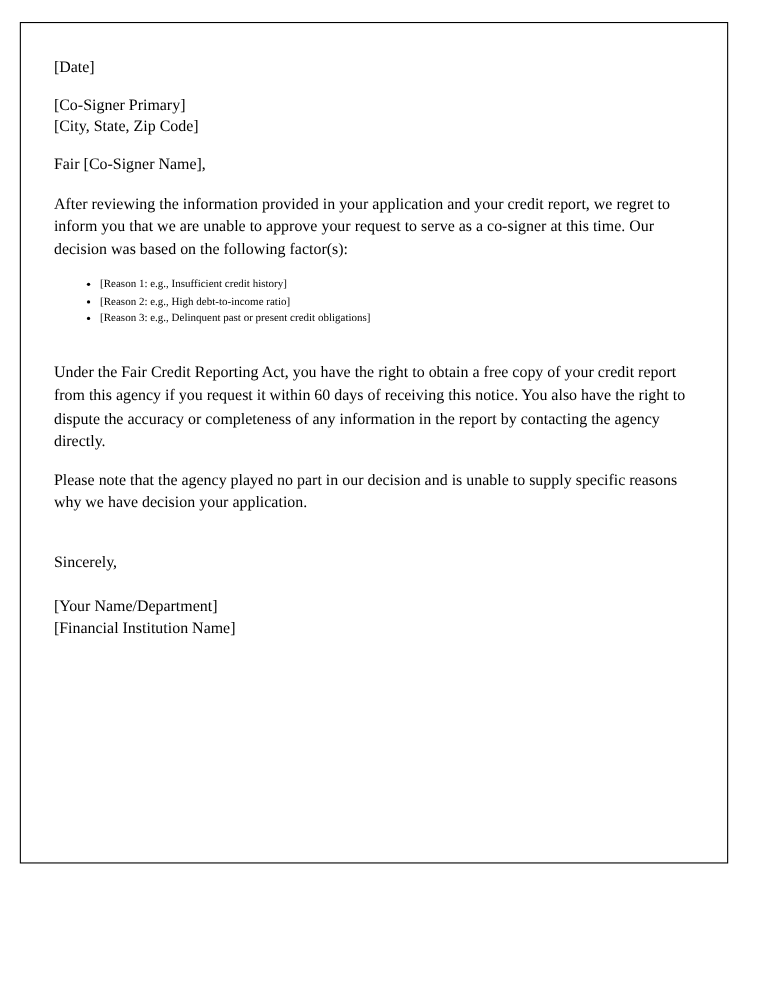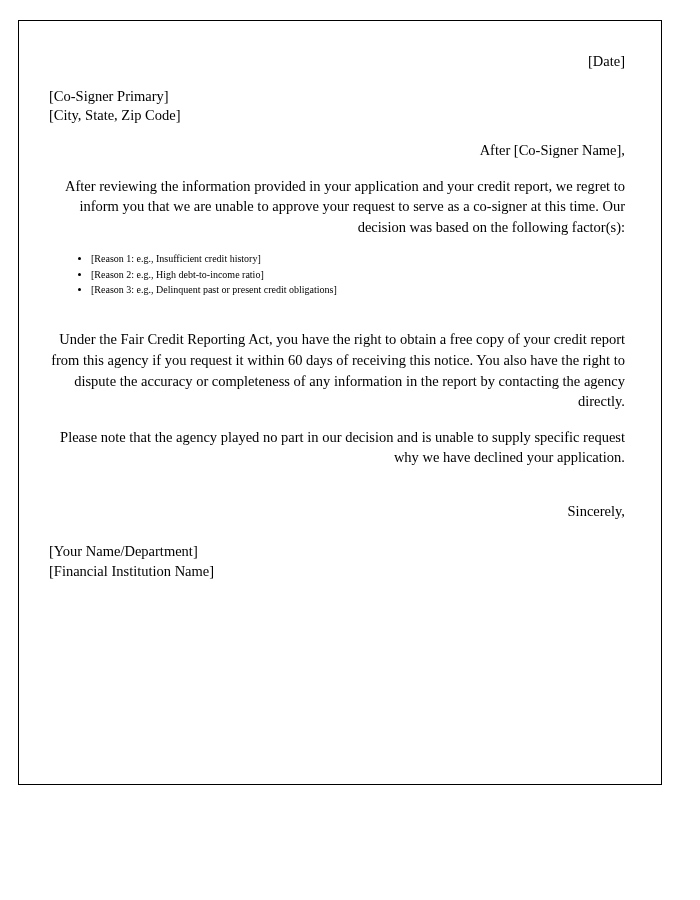--- a/index.html
+++ b/index.html
@@ -23,21 +23,21 @@
     box-sizing: border-box;
     background: #ffffff;
   }
   .letter {
     padding: 30px 36px 0 30px;
   }
   .para {
     font-size: 14.5px;
     line-height: 1.42;
     margin: 0 0 15px 0;
-    text-align: right;
+    text-align: left;
   }
   .block {
     font-size: 14.5px;
     line-height: 1.33;
     margin: 0 0 15px 0;
   }
   .block div {
     white-space: pre;
   }
   .spacer-lg {
@@ -63,38 +63,38 @@
 <div class="page">
   <div class="letter">
 
     <div class="para">[Date]</div>
 
     <div class="block">
       <div>[Co-Signer Primary]</div>
       <div>[City, State, Zip Code]</div>
     </div>
 
-    <div class="para">After [Co-Signer Name],</div>
+    <div class="para">Fair [Co-Signer Name],</div>
 
 
     <div class="para">After reviewing the information provided in your application and your credit report, we regret to inform you that we are unable to approve your request to serve as a co-signer at this time. Our decision was based on the following factor(s):</div>
 
     <ul class="reasons">
       <li>[Reason 1: e.g., Insufficient credit history]</li>
       <li>[Reason 2: e.g., High debt-to-income ratio]</li>
       <li>[Reason 3: e.g., Delinquent past or present credit obligations]</li>
     </ul>
 
 
 
     <div class="spacer-lg"></div>
 
     <div class="para">Under the Fair Credit Reporting Act, you have the right to obtain a free copy of your credit report from this agency if you request it within 60 days of receiving this notice. You also have the right to dispute the accuracy or completeness of any information in the report by contacting the agency directly.</div>
 
-    <div class="para">Please note that the agency played no part in our decision and is unable to supply specific request why we have declined your application.</div>
+    <div class="para">Please note that the agency played no part in our decision and is unable to supply specific reasons why we have decision your application.</div>
 
     <div class="spacer-lg"></div>
 
     <div class="para">Sincerely,</div>
 
     <div class="sig-gap"></div>
 
     <div class="block">
       <div>[Your Name/Department]</div>
       <div>[Financial Institution Name]</div>

